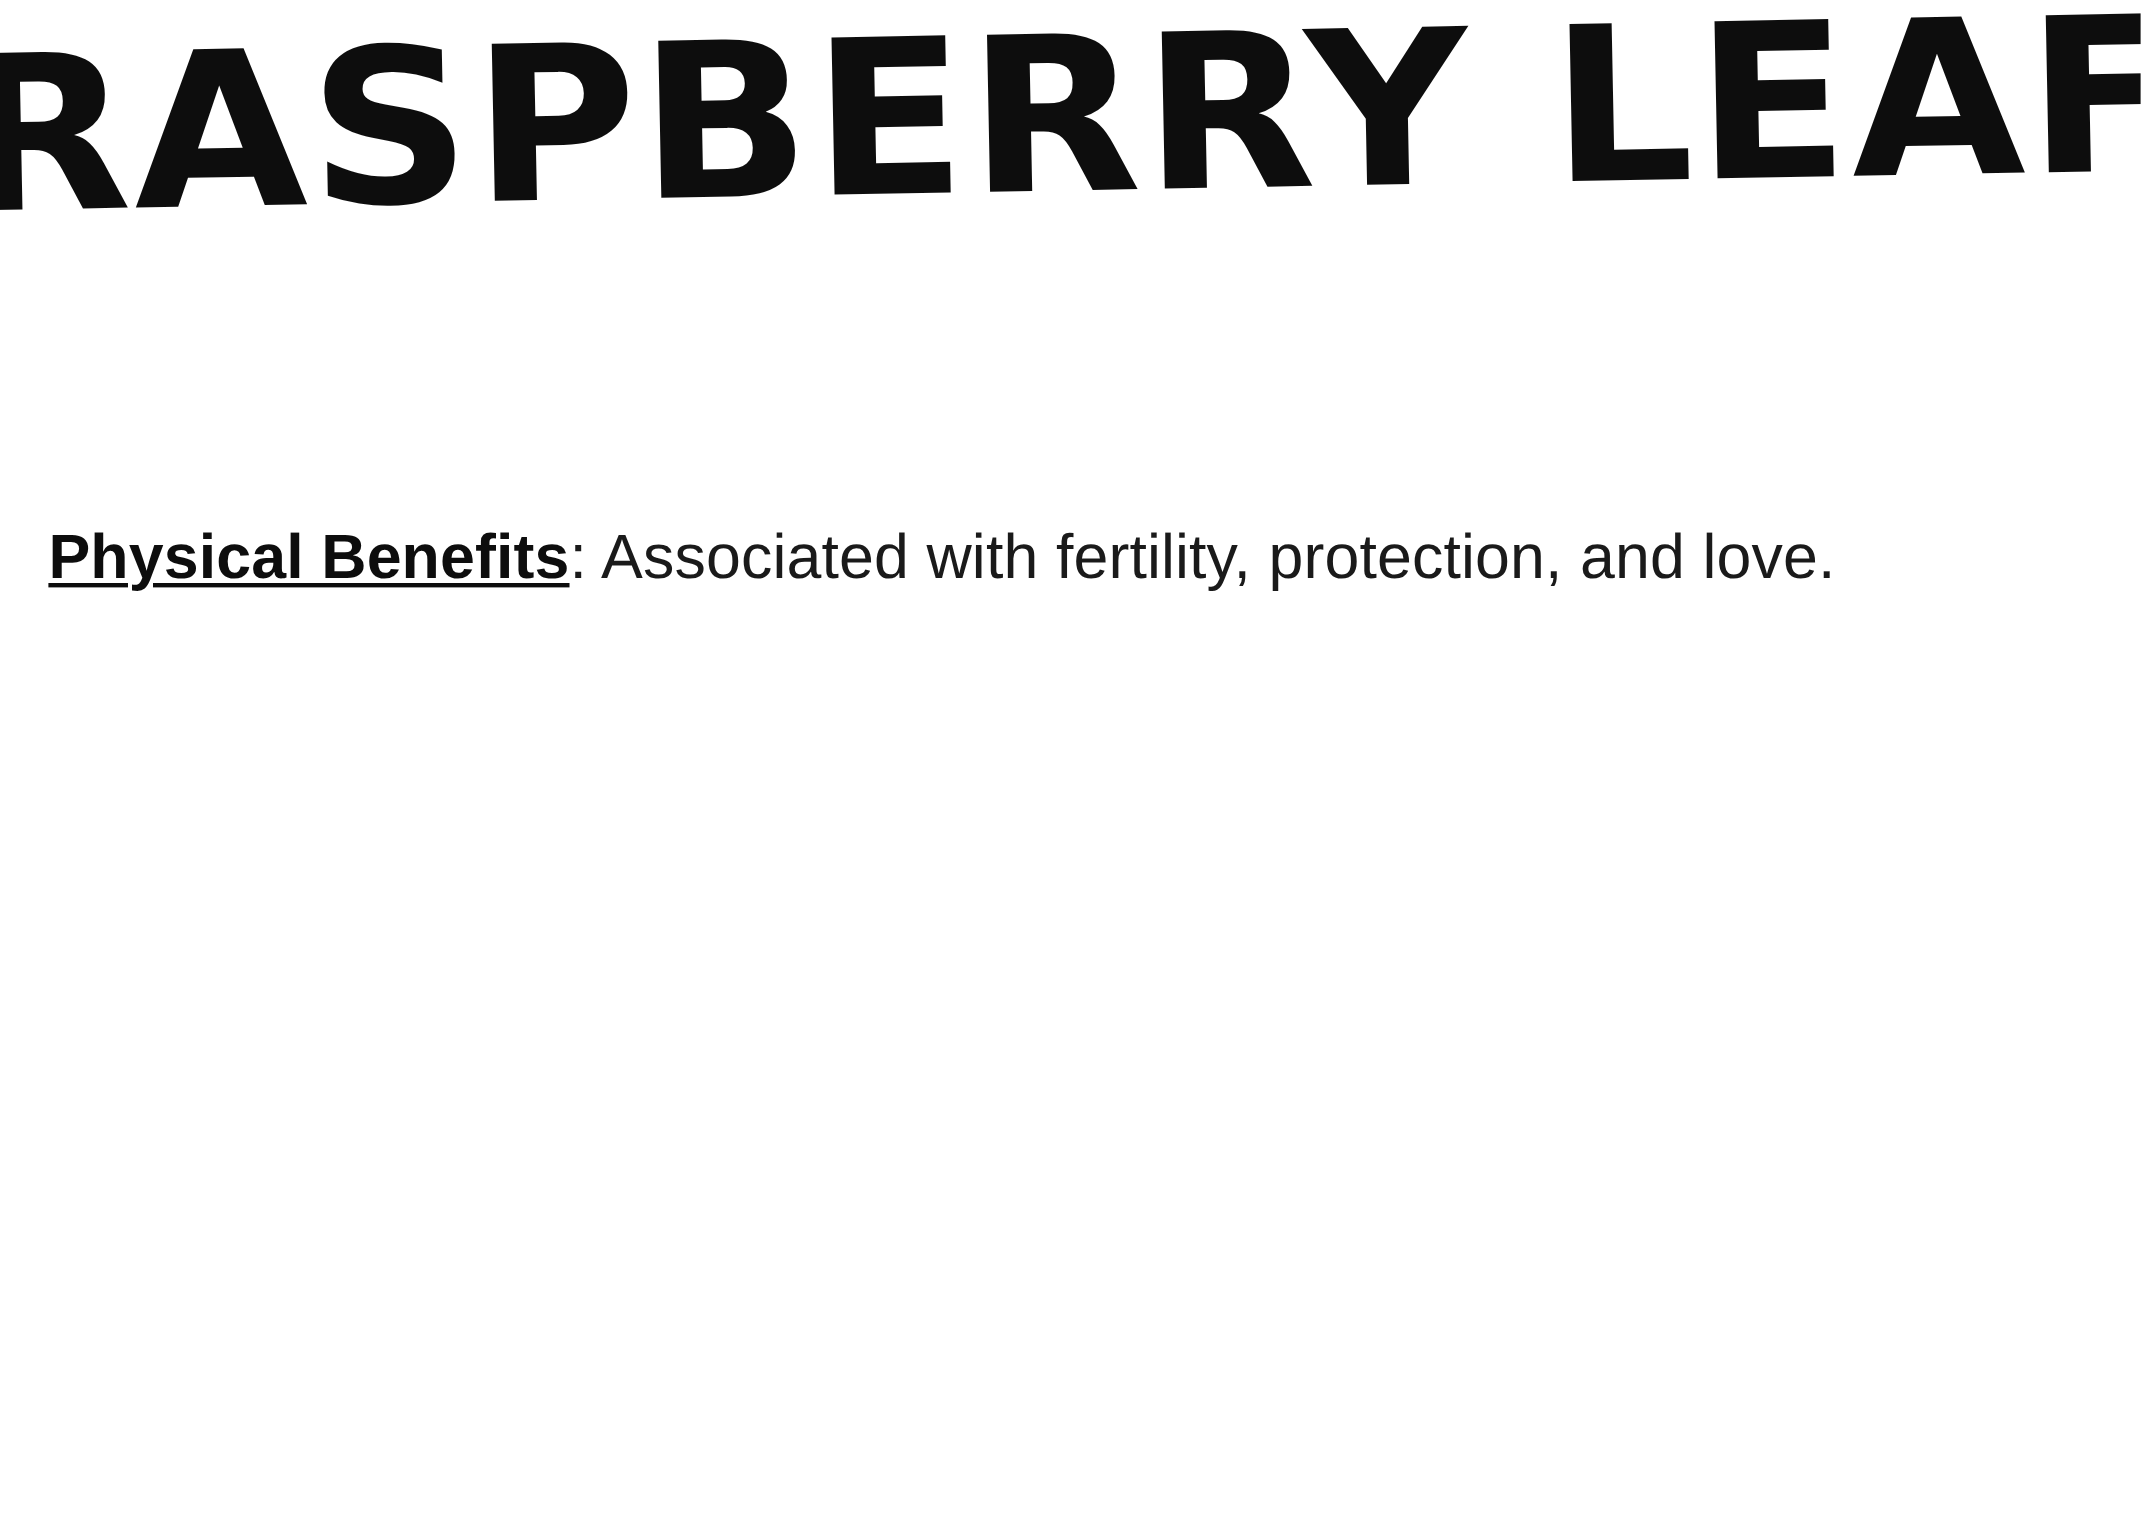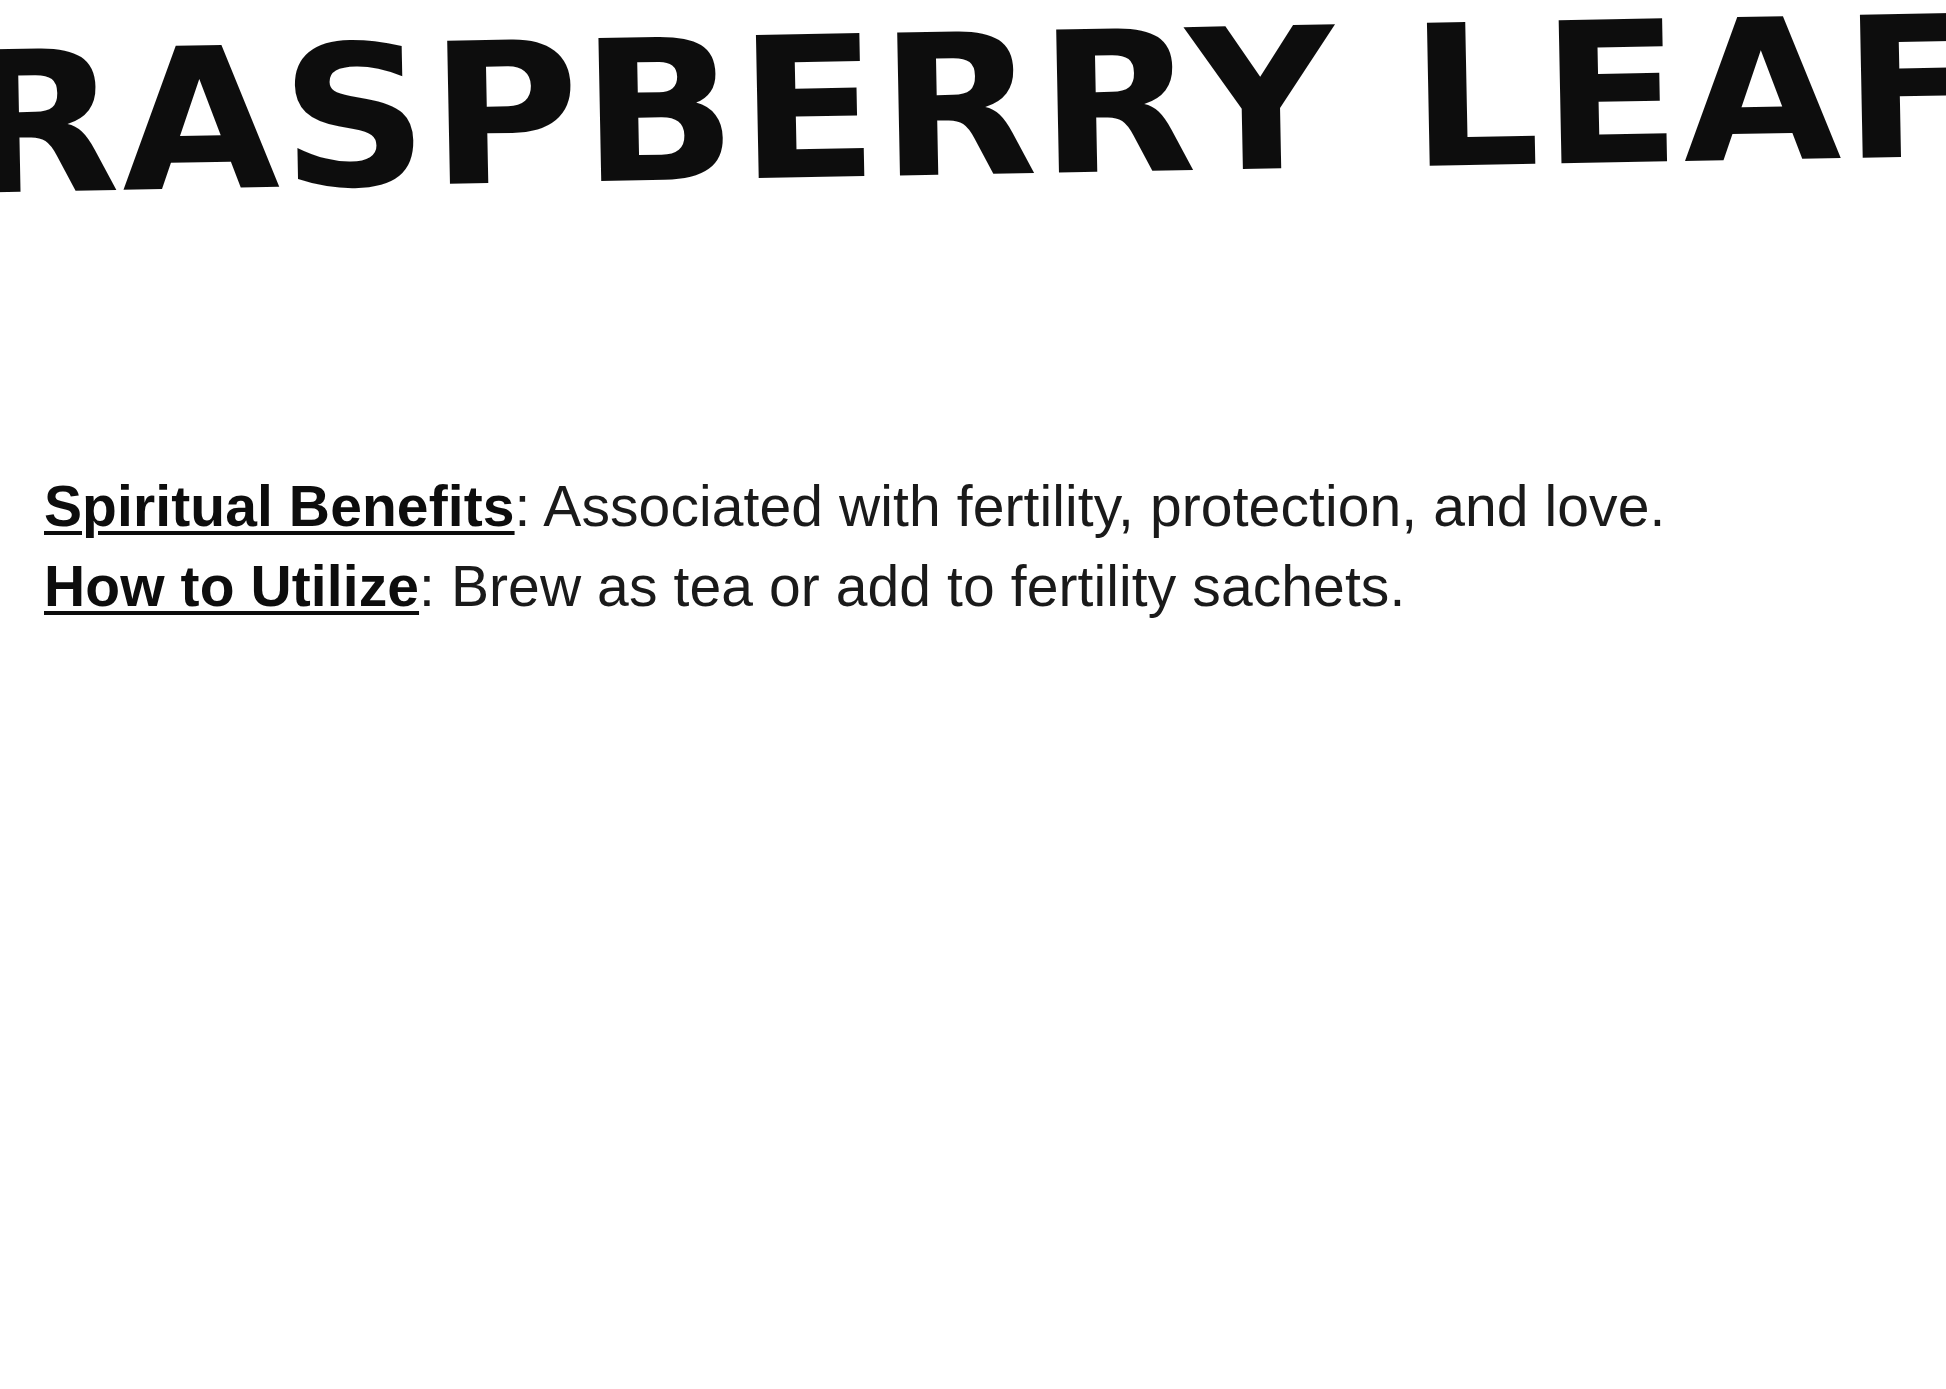--- a/index.html
+++ b/index.html
@@ -65,24 +65,21 @@
 </head>
 <body>
 
 <div class="page">
 
   <div class="title">RASPBERRY LEAF</div>
 
   <div class="body-block">
 
     <p class="entry">
-      <span class="label">Spiritual Benefits</span><span class="colon">: </span><span>Associated with fertility, protection, and love.</span>
+      <span class="label">Physical Benefits</span><span class="colon">: </span><span>Associated with fertility, protection, and love.</span>
     </p>
 
 
 
-    <p class="entry">
-      <span class="label">How to Utilize</span><span class="colon">: </span><span>Brew as tea or add to fertility sachets.</span>
-    </p>
 
   </div>
 
 </div>
 
 </body></html>

